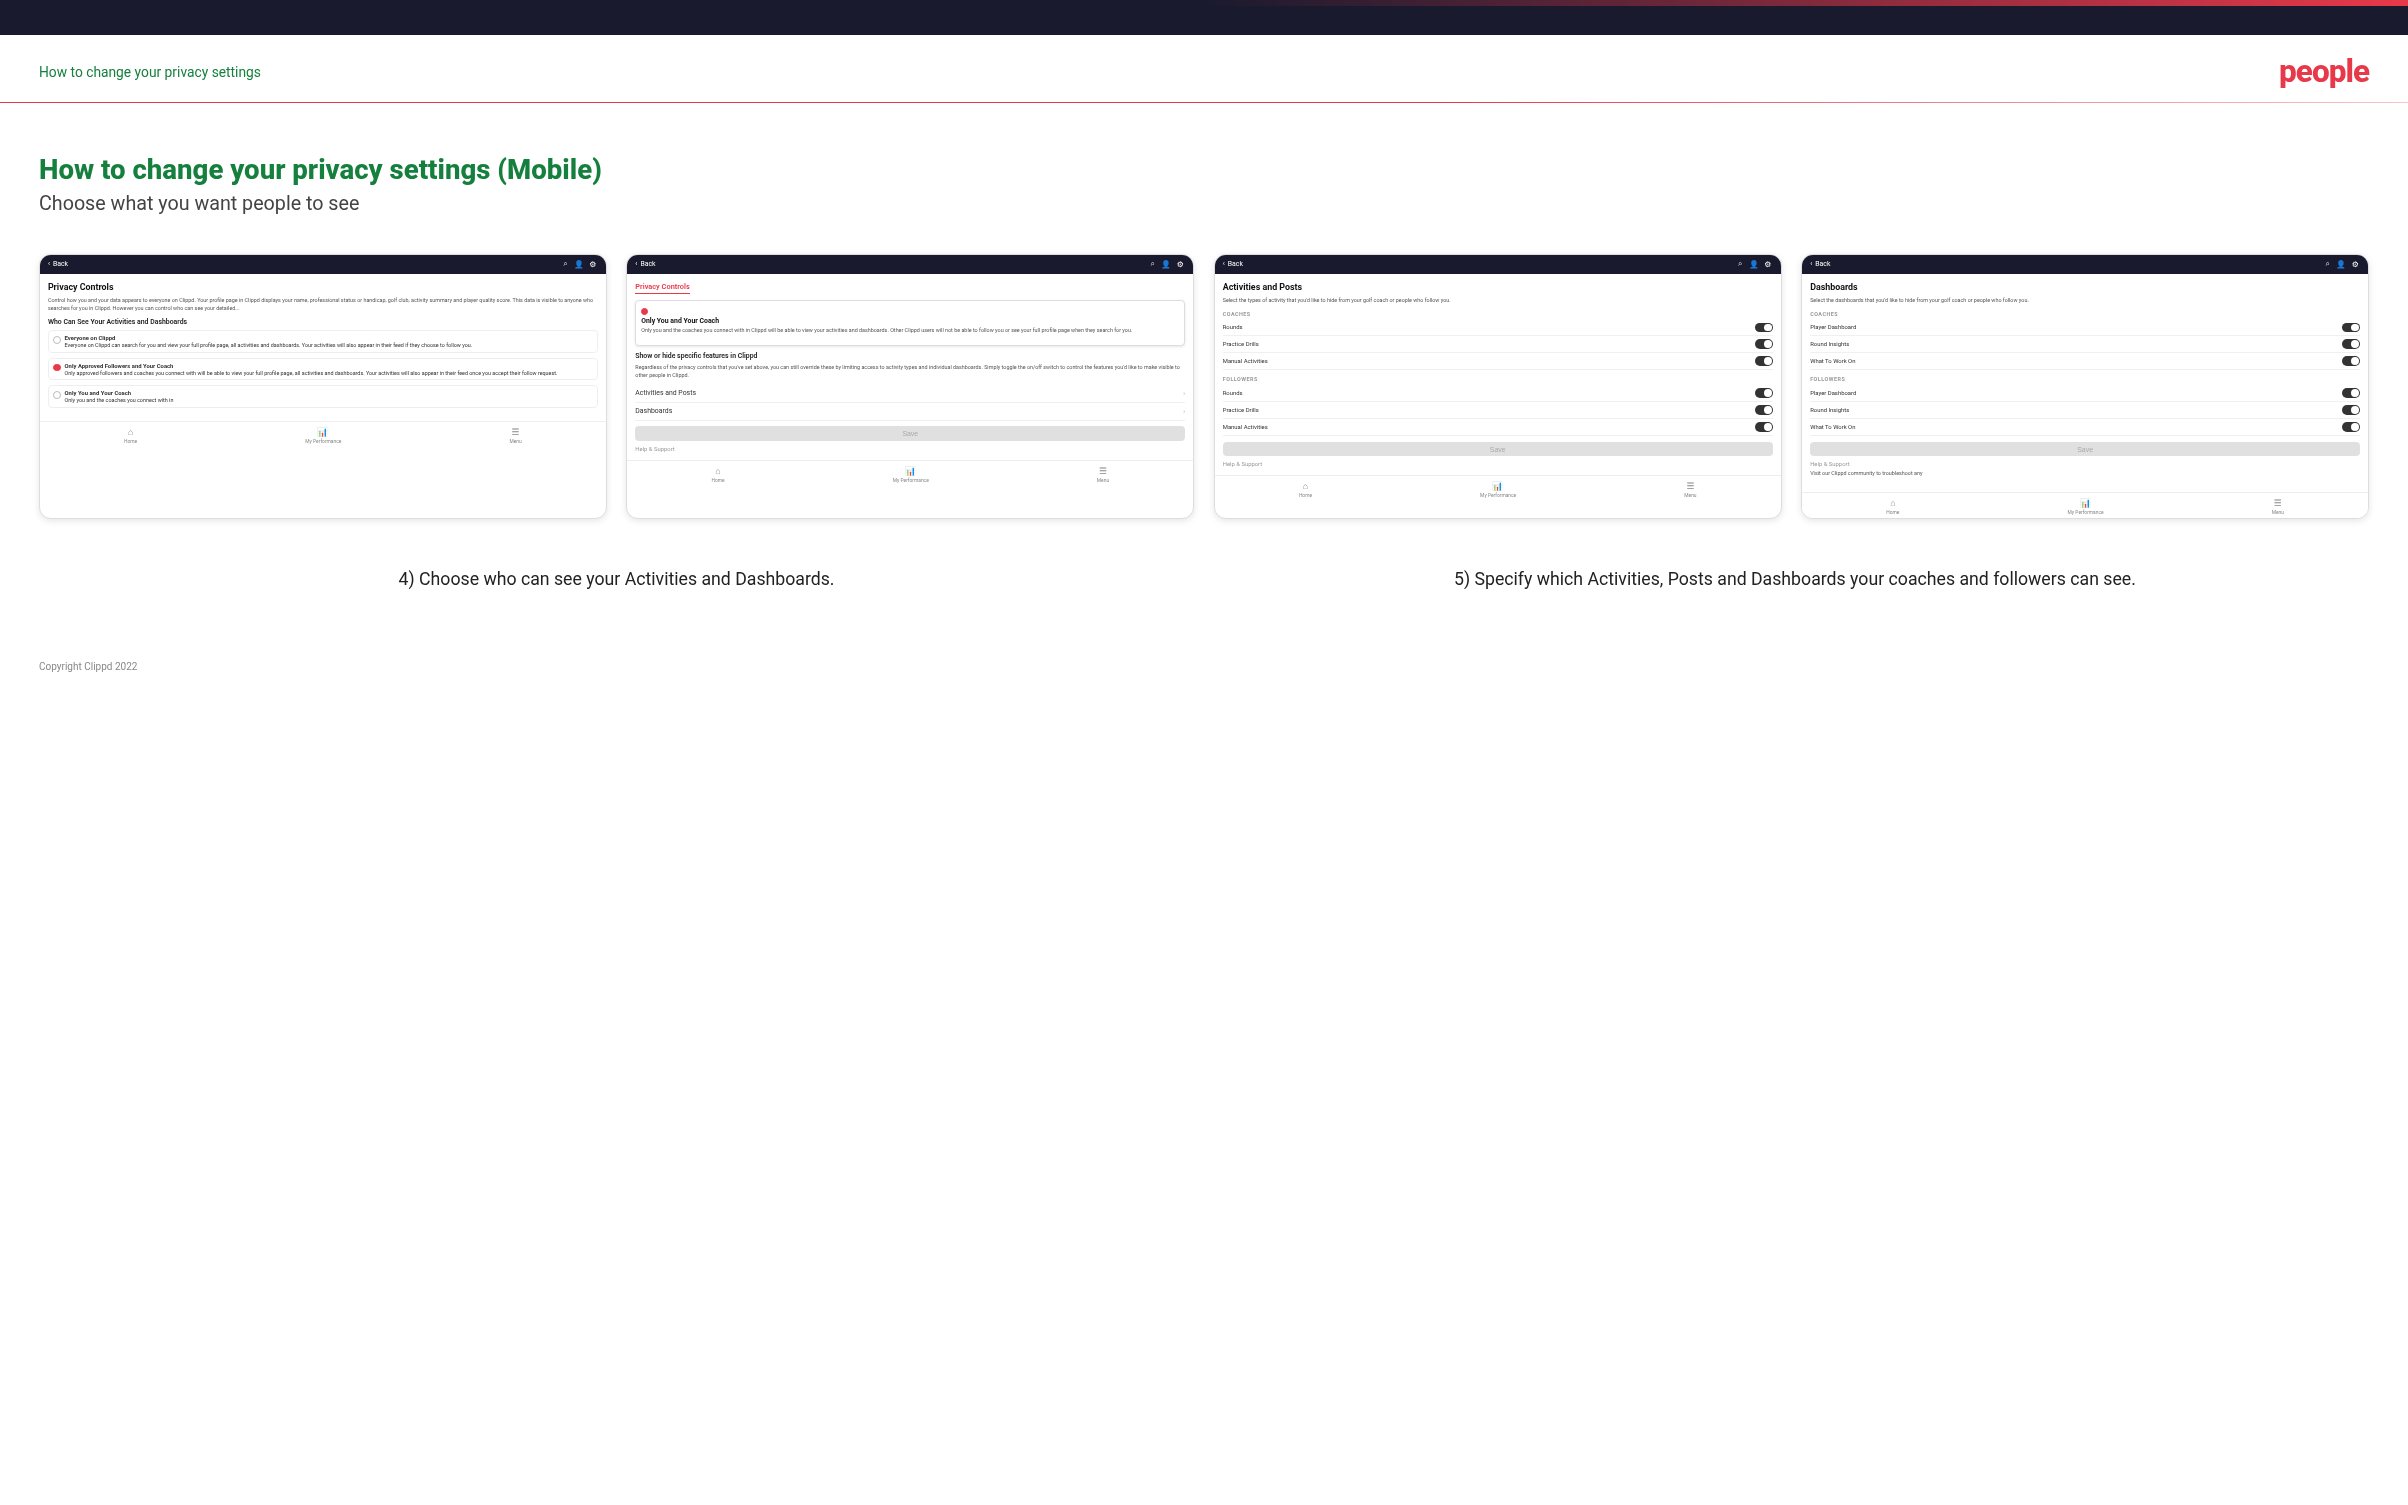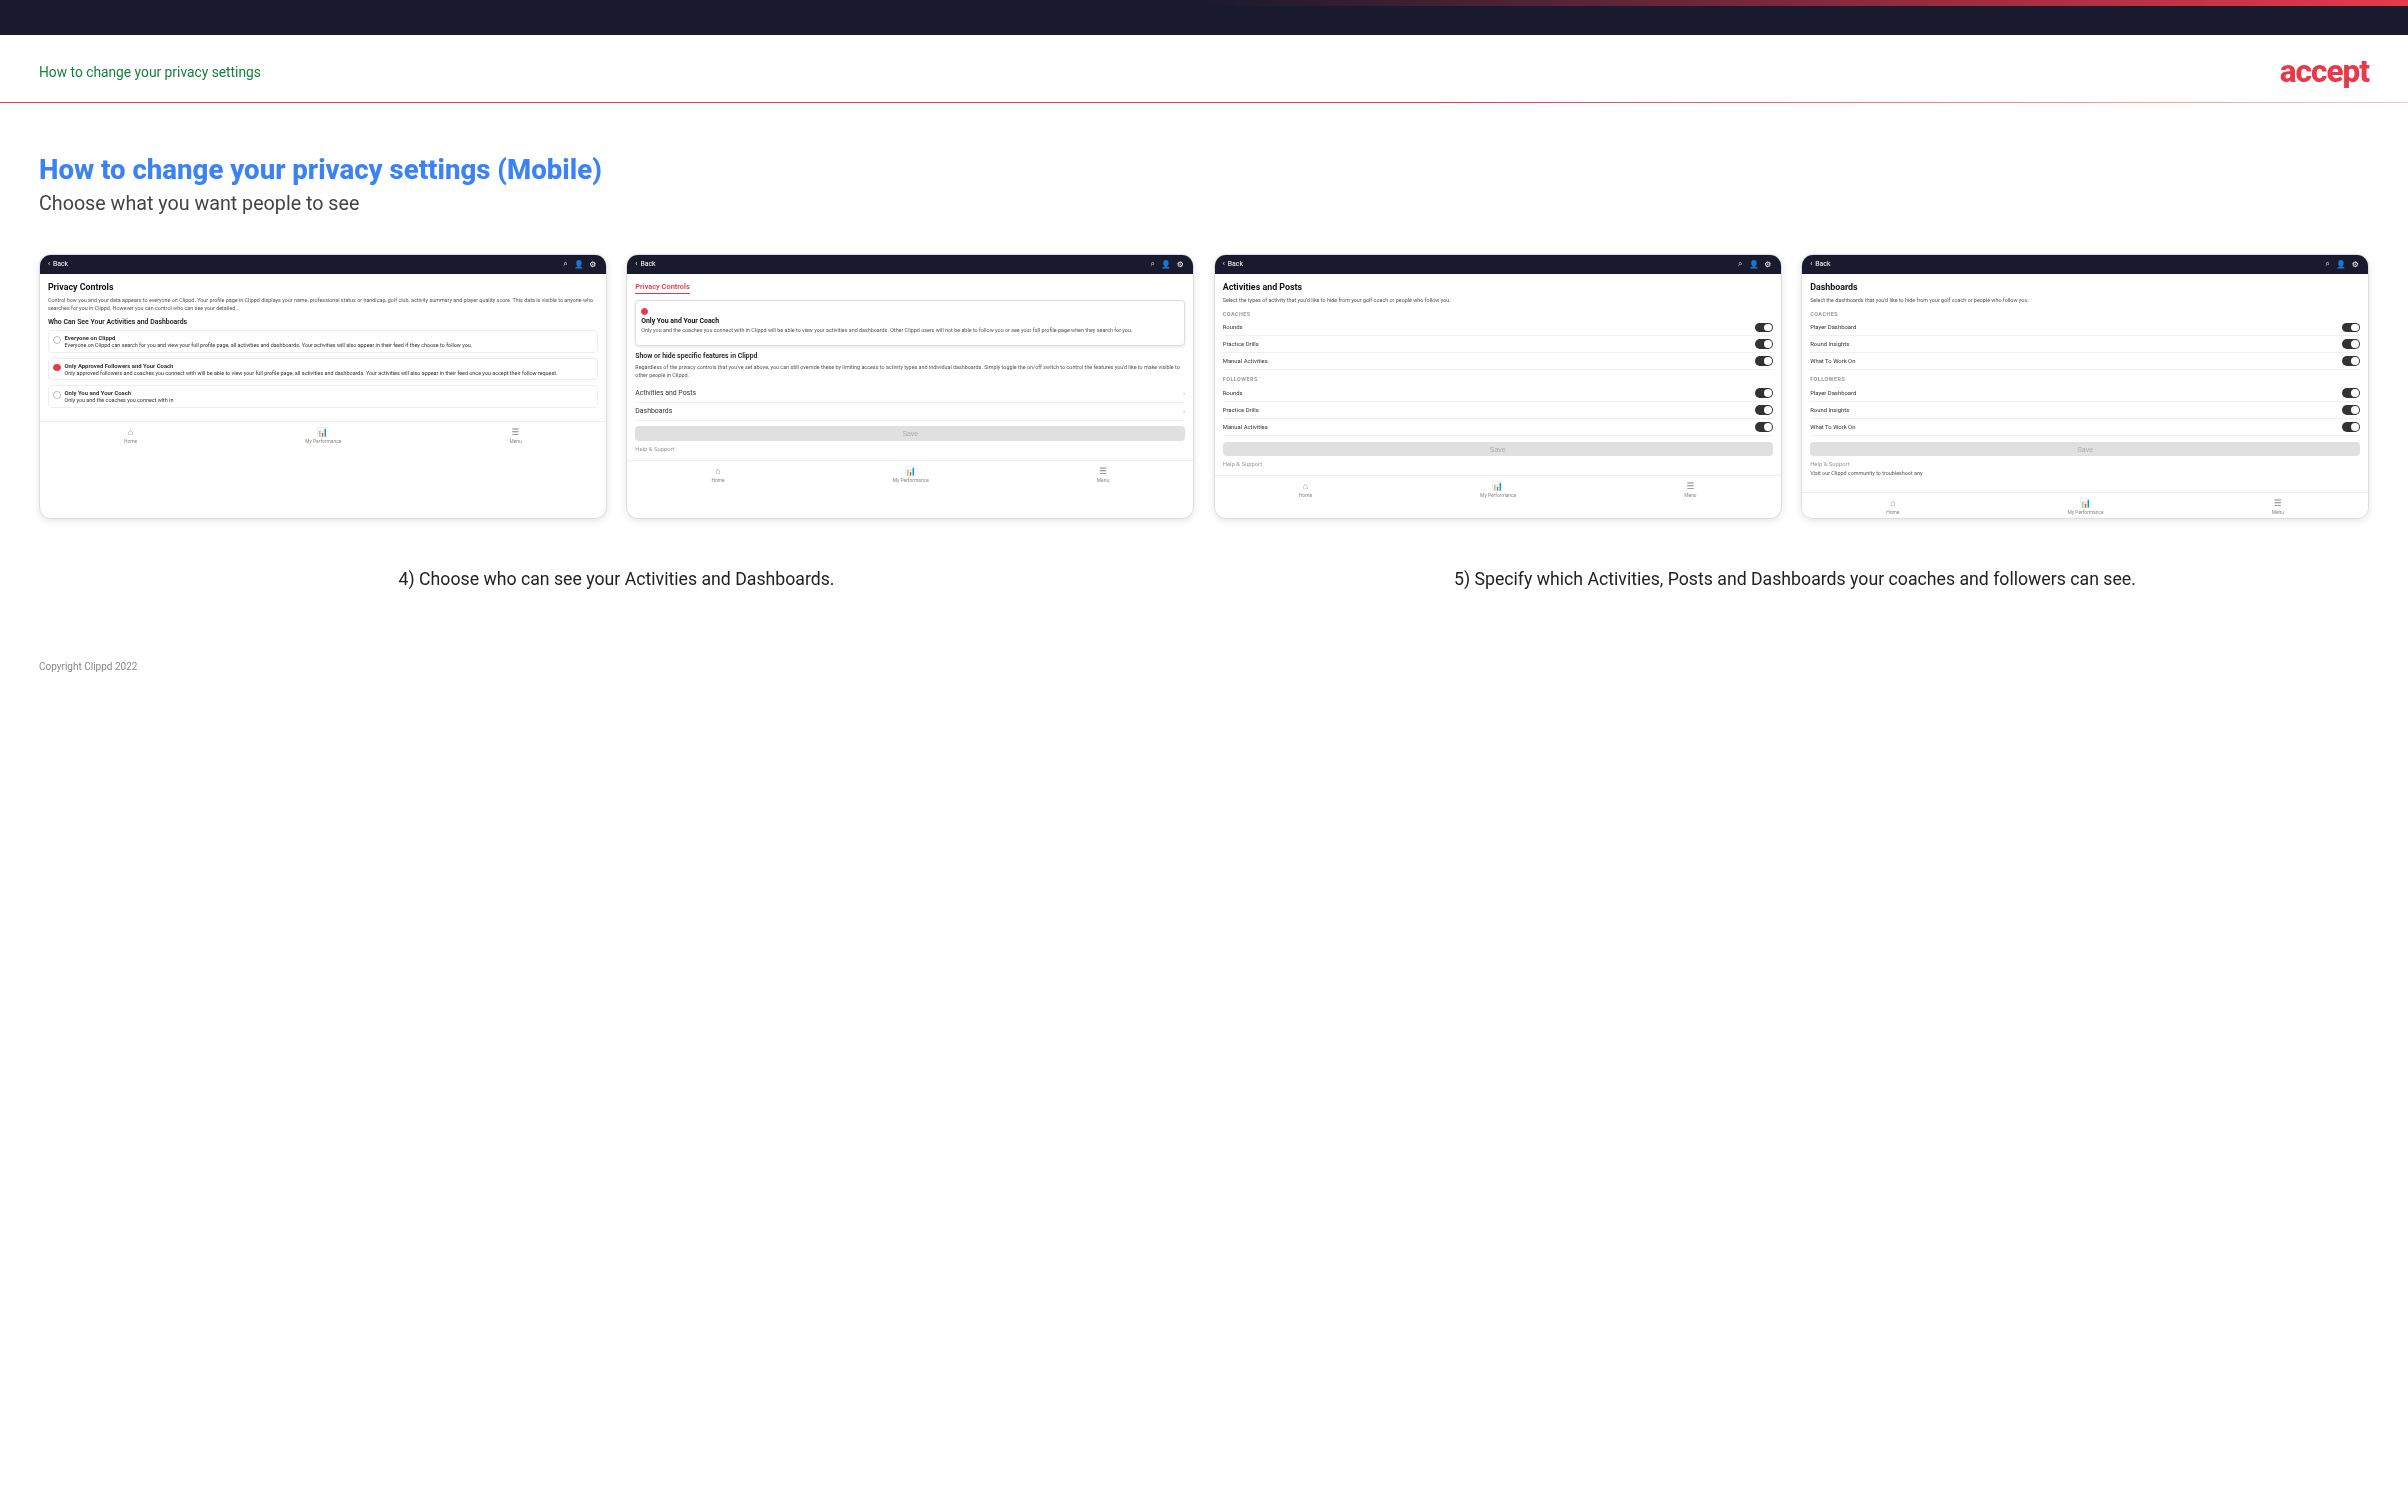--- a/index.html
+++ b/index.html
@@ -35,21 +35,21 @@
     }
 
     
     .main-content {
       padding: 19.7px 39px 39px 39px;
     }
 
     .page-heading {
       font-size: 27.6px;
       font-weight: 800;
-      color: #3b82f6;
+      color: #15803d;
       margin-bottom: 5.9px;
     }
     .page-subheading {
       font-size: 19.7px;
       color: #444;
       margin-bottom: 39px;
     }
 
     
     .screenshots-grid {
@@ -302,21 +302,21 @@
     }
   </style>
 </head>
 <body>
 
 <div style="height:5.9px; background: linear-gradient(to right, #1a1a2e 50%, #e8394a 100%);"></div>
 <div style="height:29.6px; background:#1a1a2e;"></div>
 
 <div class="header">
   <span class="header-title">How to change your privacy settings</span>
-  <span class="logo">accept</span>
+  <span class="logo">people</span>
 </div>
 
 <div class="header-divider"></div>
 
 <div class="main-content">
   <h1 class="page-heading">How to change your privacy settings (Mobile)</h1>
   <p class="page-subheading">Choose what you want people to see</p>
 
   <div class="screenshots-grid">
 

